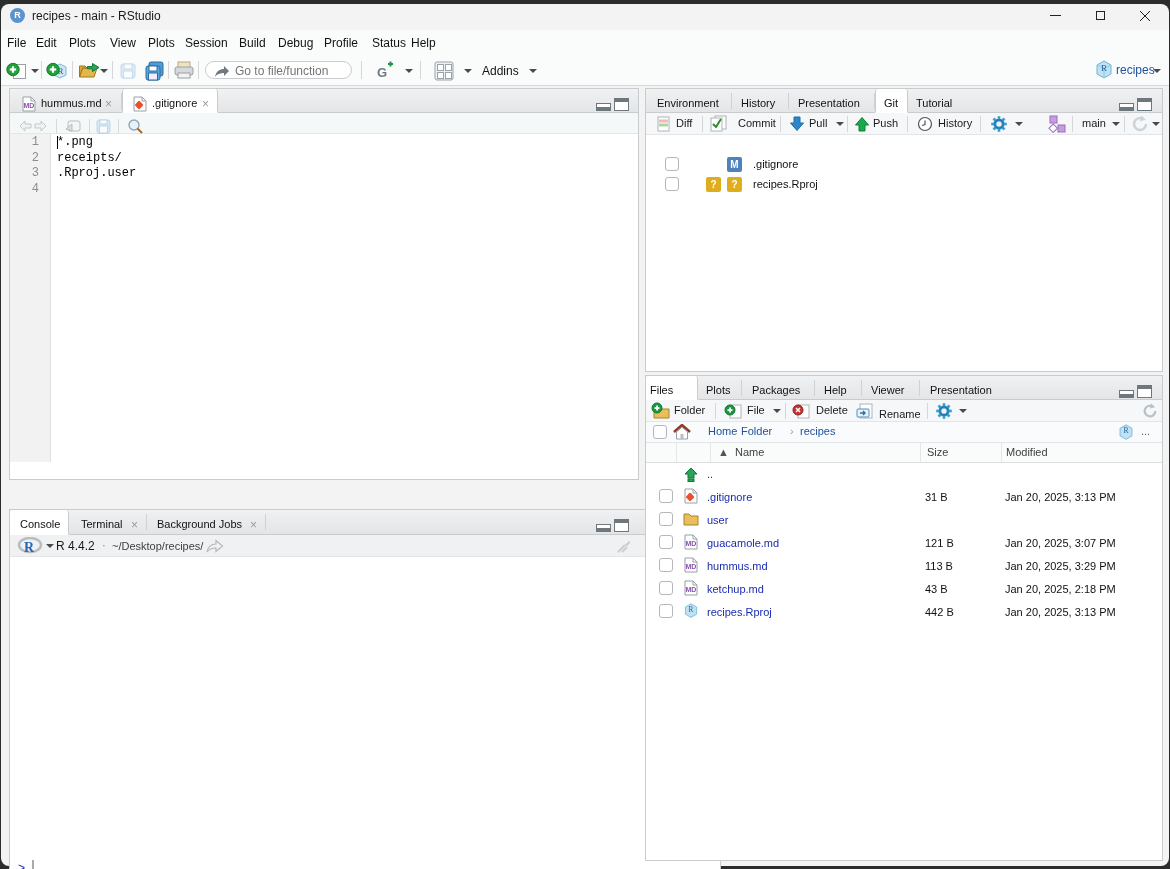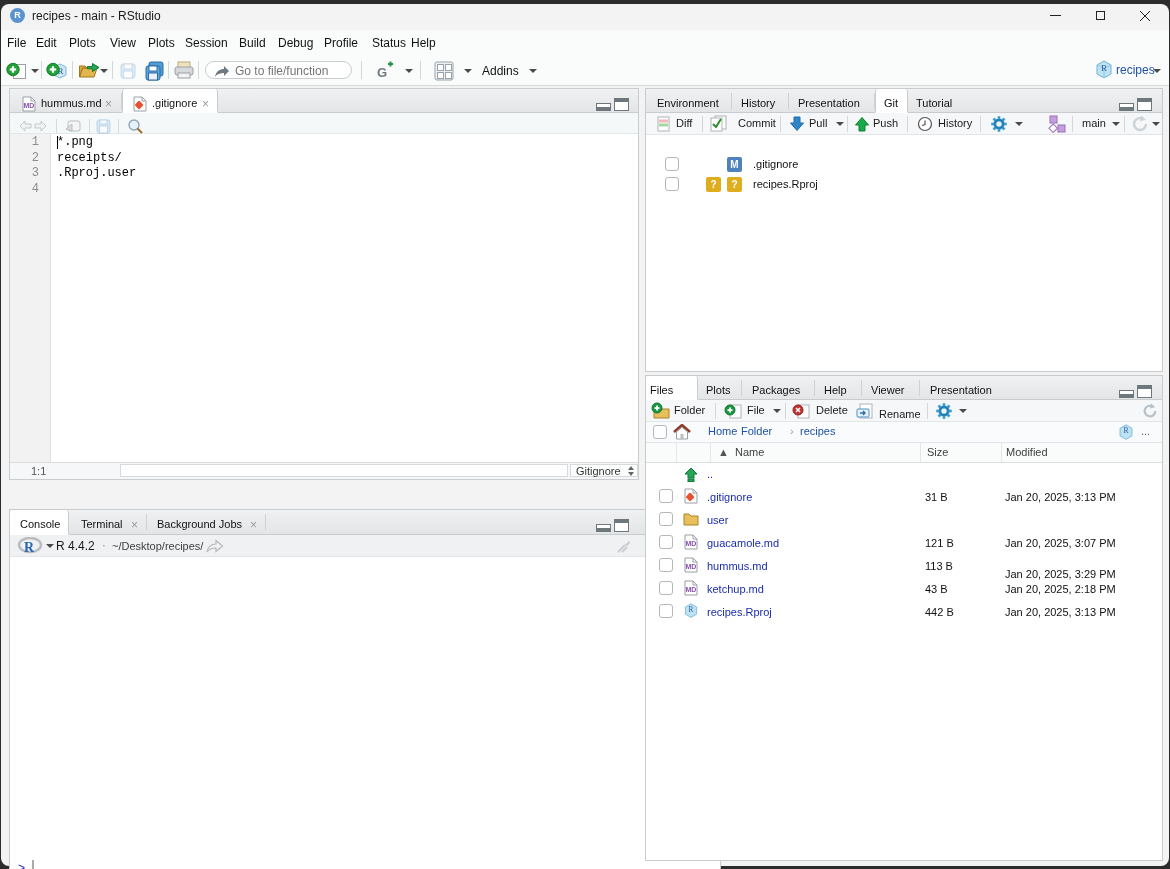--- a/index.html
+++ b/index.html
@@ -212,30 +212,20 @@
 
     <div style="position:absolute;left:0;top:45px;width:100%;height:328px;background:#fff;">
       <div style="position:absolute;left:0;top:0;width:41px;height:100%;background:#f2f2f2;border-right:1px solid #e0e0e0;"></div>
       <div class="mono" style="position:absolute;left:0;top:1px;width:29px;font-size:12px;line-height:15.7px;color:#8c8c8c;text-align:right;">1<br>2<br>3<br>4</div>
       <div class="mono" style="position:absolute;left:47px;top:1px;font-size:12px;line-height:15.7px;color:#000;white-space:pre;">*.png
 receipts/
 .Rproj.user</div>
       <div style="position:absolute;left:46.5px;top:2px;width:1.5px;height:13px;background:#000;"></div>
     </div>
 
-    <div style="position:absolute;left:0;top:373px;width:100%;height:17px;background:#f5f7f8;border-top:1px solid #dadde0;">
-      <span class="abs" style="left:21px;top:2px;font-size:11px;color:#555">1:1</span>
-      <div class="abs" style="left:110px;top:1px;width:448px;height:13px;background:#fff;border:1px solid #d7dadd;"></div>
-      <div class="abs" style="left:560px;top:1px;width:68px;height:13px;background:#fcfdfd;border:1px solid #d7dadd;"></div>
-      <span class="abs" style="left:566px;top:2px;font-size:11px;color:#333">Gitignore</span>
-      <svg class="abs" style="left:616px;top:2px" width="10" height="12" viewBox="0 0 10 12">
-        <path d="M5 1 L8 5 L2 5 Z" fill="#666"></path>
-          <path d="M5 11 L8 7 L2 7 Z" fill="#666"></path>
-      </svg>
-    </div>
   </div>
 
   <div class="pane" style="left:8px;top:505px;width:712px;height:376px;">
     <div class="tabbar" style="height:25px">
       <div class="tab active" style="left:0;width:59px;height:25px;border-left:none;">
         <span class="lbl bold" style="left:10px">Console</span>
       </div>
       <div class="tab" style="left:59px;width:78px;height:25px">
         <span class="lbl bold" style="left:12px">Terminal</span>
         <span class="lbl closex" style="left:62px">×</span>
@@ -520,21 +510,21 @@
       <span class="abs" style="left:359px;top:74px;color:#111">Jan 20, 2025, 3:07 PM</span>
 
       <div class="checkbox" style="left:13px;top:95px"></div>
       <svg class="abs" style="left:37px;top:94px" width="16" height="16" viewBox="0 0 16 16">
         <path d="M2 1 L10 1 L14 5 L14 15 L2 15 Z" fill="#fff" stroke="#9aa0a5"></path>
         <path d="M10 1 L10 5 L14 5" fill="none" stroke="#9aa0a5"></path>
         <text x="2.5" y="11.5" font-size="7" font-weight="bold" fill="#8a4fae">MD</text>
       </svg>
       <span class="abs" style="left:61px;top:97px;color:#1b2cae">hummus.md</span>
       <span class="abs" style="left:279px;top:97px;color:#111">113 B</span>
-      <span class="abs" style="left:359px;top:105px;color:#111">Jan 20, 2025, 3:29 PM</span>
+      <span class="abs" style="left:359px;top:97px;color:#111">Jan 20, 2025, 3:29 PM</span>
 
       <div class="checkbox" style="left:13px;top:118px"></div>
       <svg class="abs" style="left:37px;top:117px" width="16" height="16" viewBox="0 0 16 16">
         <path d="M2 1 L10 1 L14 5 L14 15 L2 15 Z" fill="#fff" stroke="#9aa0a5"></path>
         <path d="M10 1 L10 5 L14 5" fill="none" stroke="#9aa0a5"></path>
         <text x="2.5" y="11.5" font-size="7" font-weight="bold" fill="#8a4fae">MD</text>
       </svg>
       <span class="abs" style="left:61px;top:120px;color:#1b2cae">ketchup.md</span>
       <span class="abs" style="left:279px;top:120px;color:#111">43 B</span>
       <span class="abs" style="left:359px;top:120px;color:#111">Jan 20, 2025, 2:18 PM</span>

